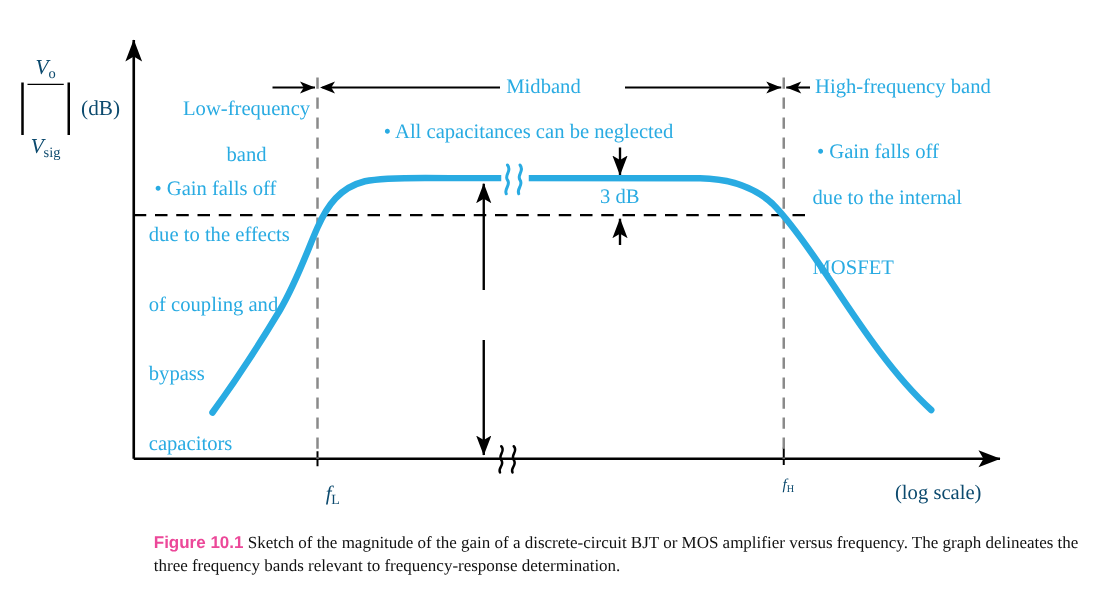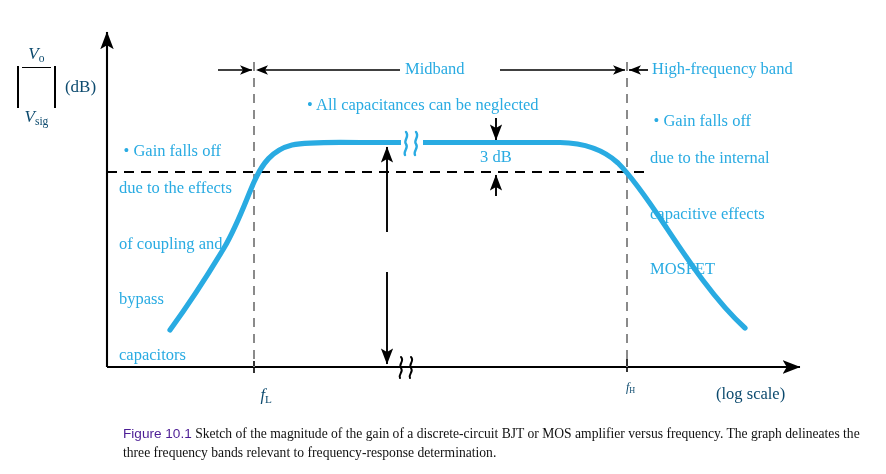--- a/index.html
+++ b/index.html
@@ -150,22 +150,22 @@
   #caption {
     position: absolute;
     left: 123px;
     top: 425px;
     width: 748px;
     font-size: 13.6px;
     line-height: 1.38;
     color: #111111;
   }
   #caption .fignum {
-    color: #4c1d95;
-    font-weight: normal;
+    color: #ec4899;
+    font-weight: bold;
     font-family: "Liberation Sans", sans-serif;
     font-size: 13.6px;
   }
 </style>
 </head>
 <body>
 
 <div id="figure-root">
 
   <svg class="plot-layer" viewBox="0 0 886 474">
@@ -244,39 +244,42 @@
   <div class="txt black" id="y-axis-label">
     <span class="absbar"></span>
     <span class="frac">
       <span class="num"><i>V</i><sub>o</sub></span>
       <span class="den"><i>V</i><sub>sig</sub></span>
     </span>
     <span class="absbar"></span>
     <span class="db-unit">(dB)</span>
   </div>
 
+  <div class="txt blue" id="low-band-label">
+    <span>Low-frequency</span><br>
+    <span>band</span>
+  </div>
 
   <div class="txt blue" id="midband-label">Midband</div>
 
   <div class="txt blue" id="high-band-label">High-frequency band</div>
 
   <div class="txt blue" id="left-note">
     <span>• Gain falls off</span>
     <span class="b2">due to the effects</span>
     <span class="b2">of coupling and</span>
     <span class="b2">bypass</span>
     <span class="b2">capacitors</span>
   </div>
 
   <div class="txt blue" id="mid-note">• All capacitances can be neglected</div>
 
   <div class="txt blue" id="right-note">
     <span>• Gain falls off</span>
     <span class="b2">due to the internal</span>
-    <span class="b2">capacitive effects</span>
     <span class="b2">MOSFET</span>
   </div>
 
 
   <div class="txt blue" id="three-db-label">3 dB</div>
 
   <div class="txt black" id="fl-label">
     <i>f</i><sub>L</sub>
   </div>
   <div class="txt black" id="fh-label">

